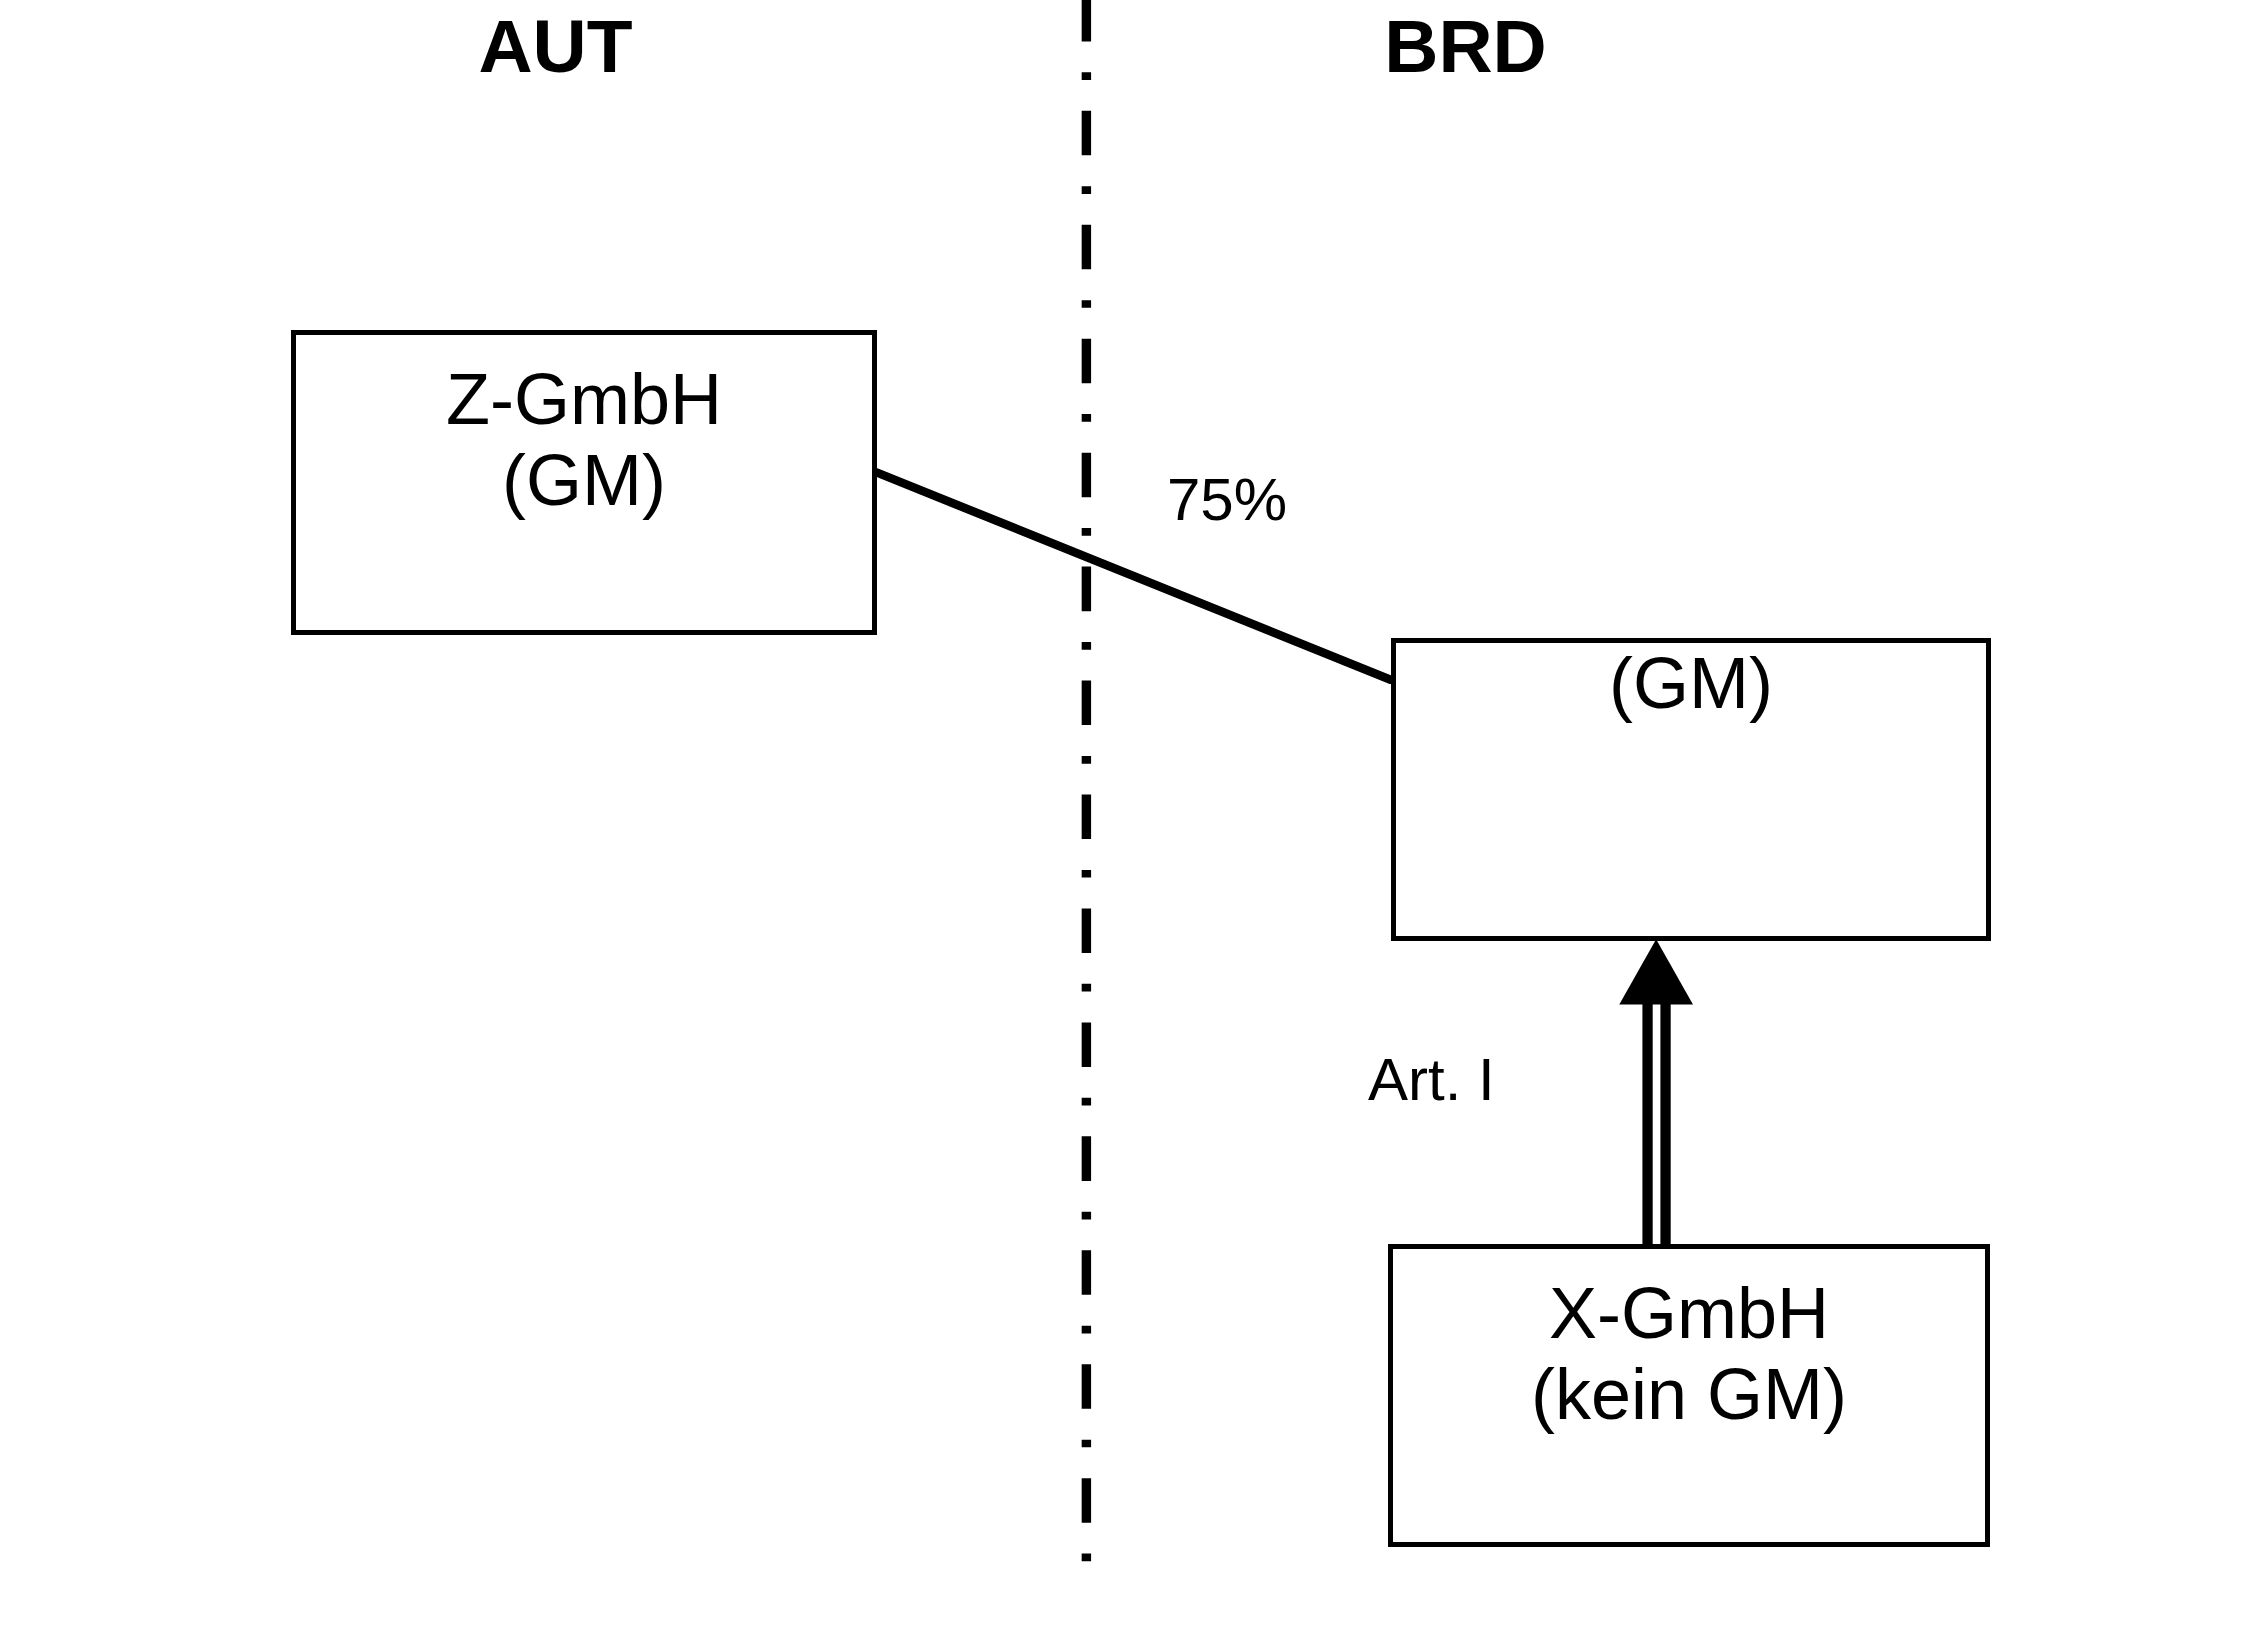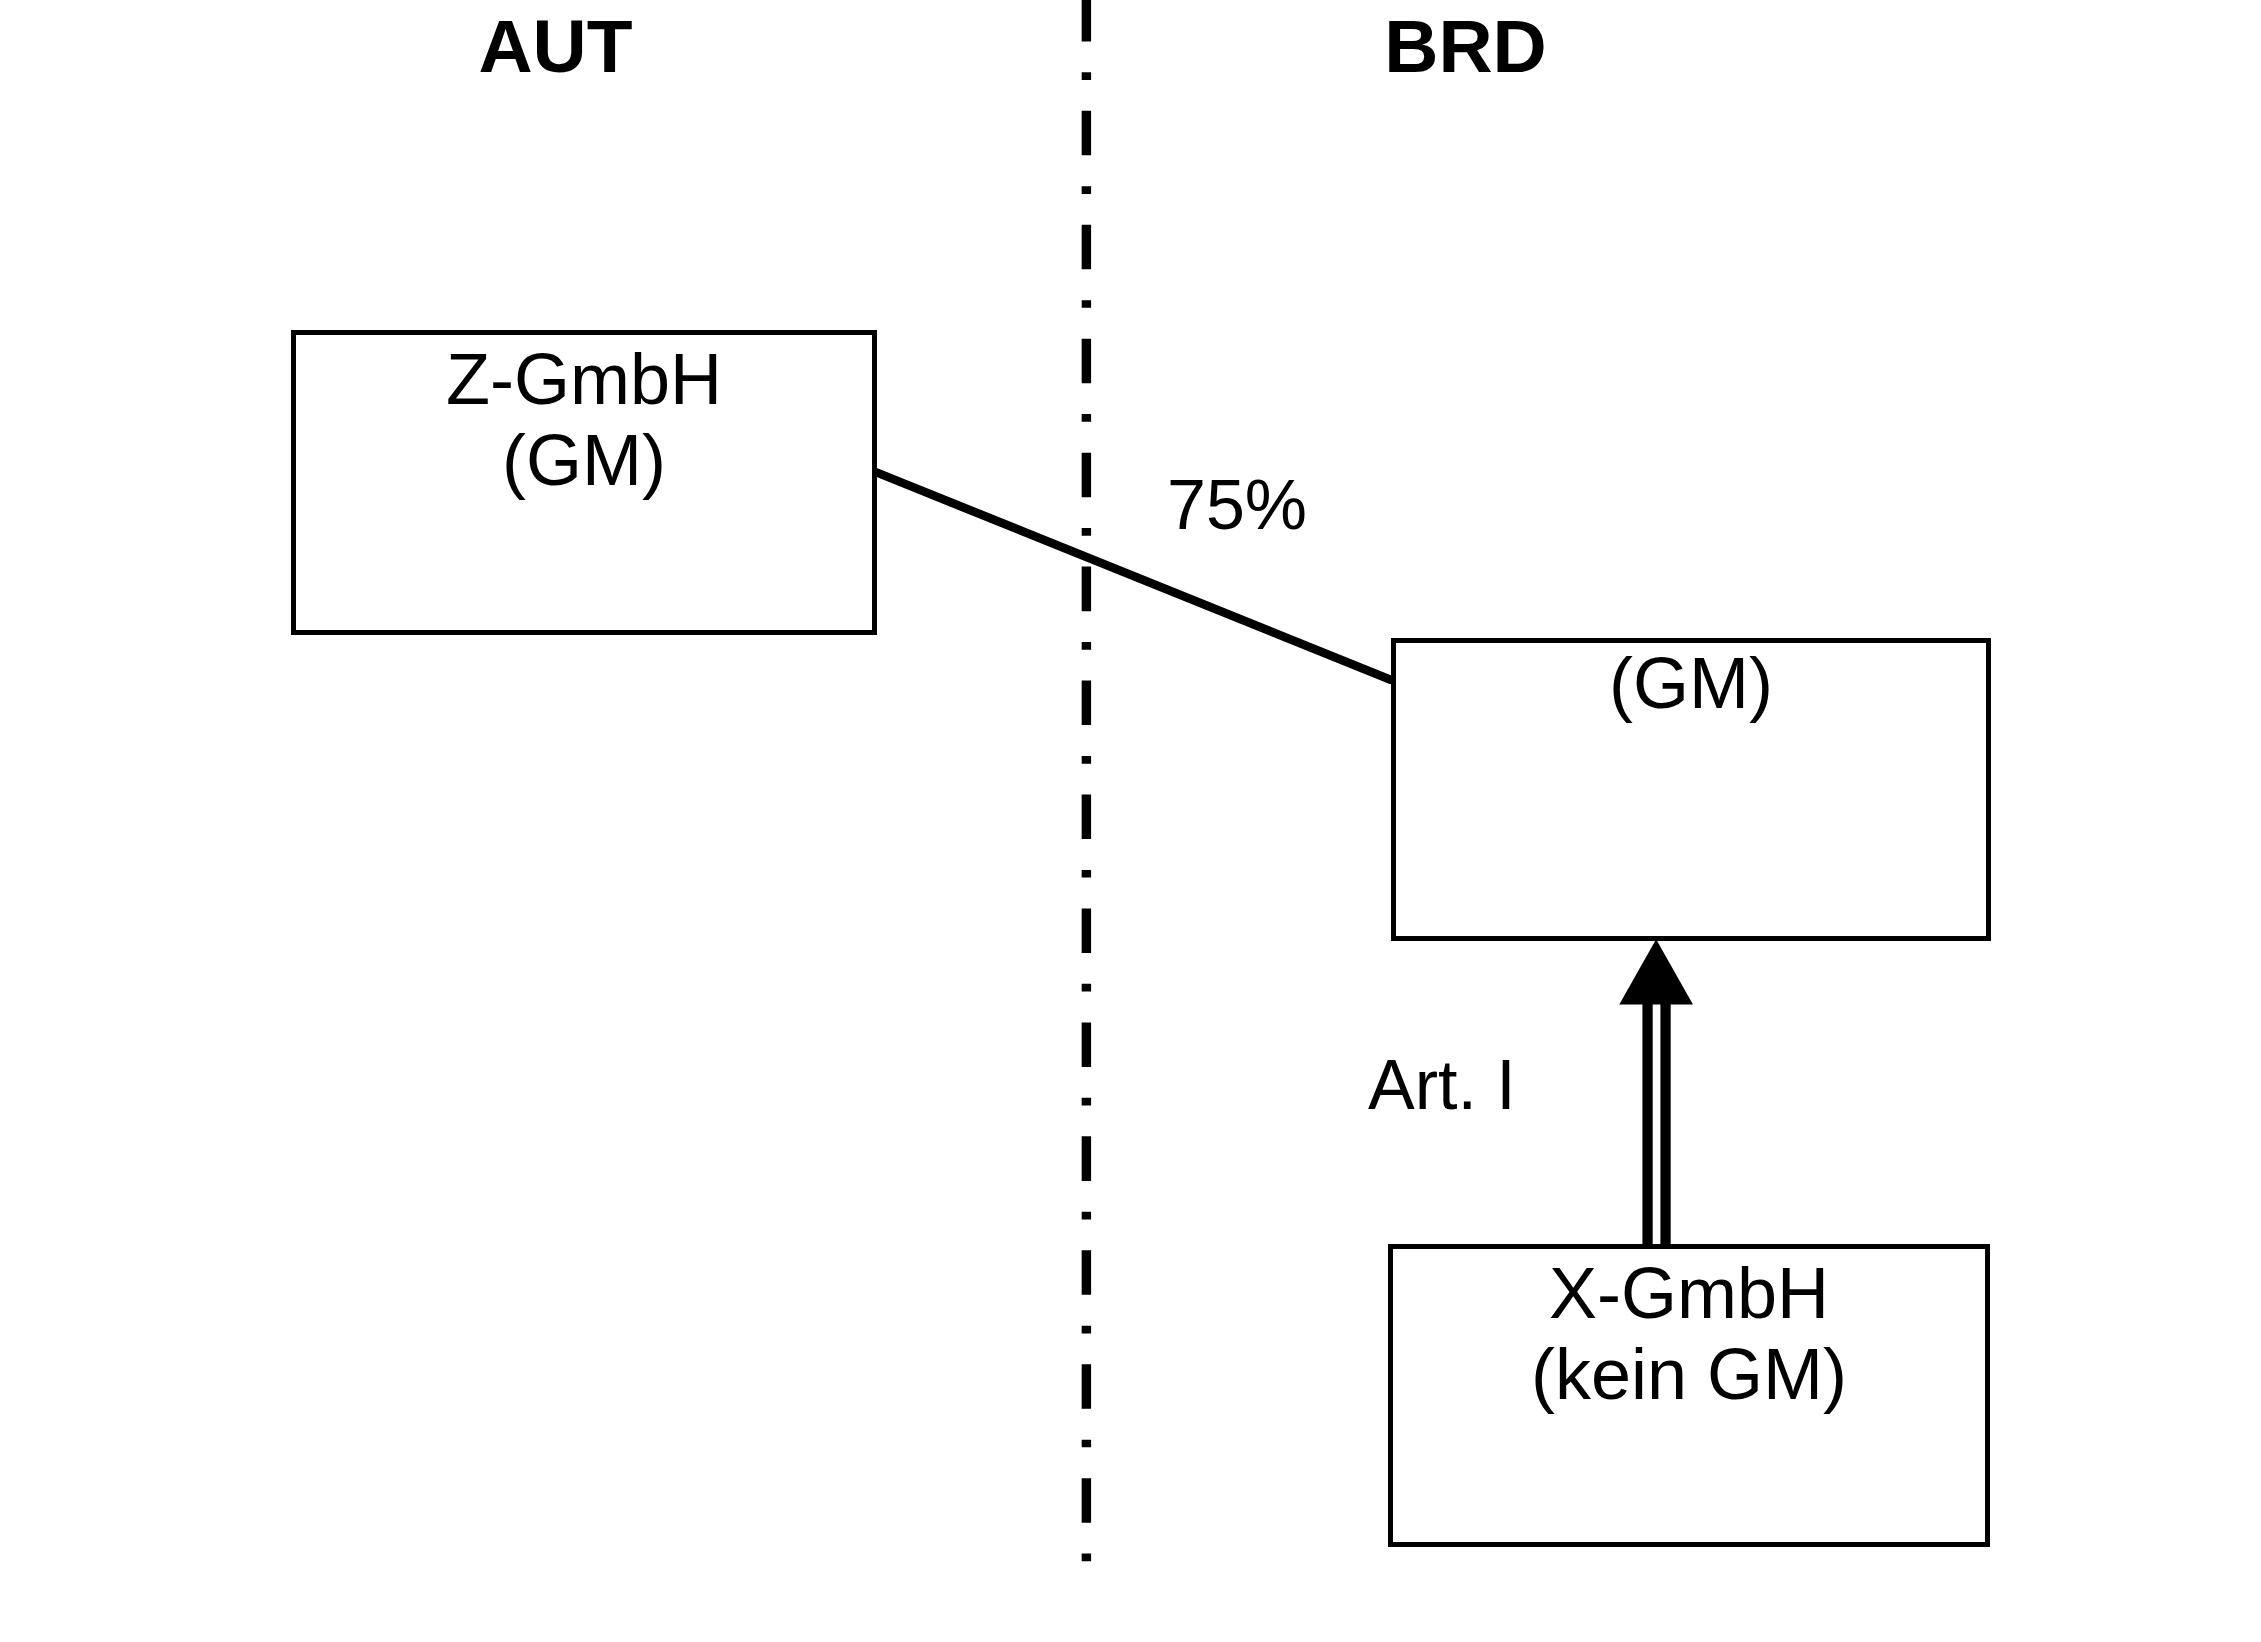--- a/index.html
+++ b/index.html
@@ -37,37 +37,37 @@
     text-align: center;
   }
   .entity-box .line1,
   .entity-box .line2 {
     display: block;
     font-size: 72px;
     line-height: 1.12;
     white-space: nowrap;
     color: #000000;
   }
-  .entity-box .line1 { padding-top: 4px; }
+  .entity-box .line1 { padding-top: 24px; }
 
   #box-z { left: 291px; top: 330px; width: 586px; height: 305px; }
   #box-y { left: 1391px; top: 638px; width: 600px; height: 303px; }
   #box-x { left: 1388px; top: 1244px; width: 602px; height: 303px; }
 
   #divider-layer, #connector-layer {
     position: absolute;
     left: 0; top: 0;
     width: 2261px;
     height: 1643px;
     pointer-events: none;
   }
 
   .edge-label {
     position: absolute;
-    font-size: 70px;
+    font-size: 60px;
     line-height: 1;
     white-space: nowrap;
     color: #000000;
   }
   #label-75 { left: 1167px; top: 470px; }
   #label-art { left: 1368px; top: 1050px; }
 </style>
 </head>
 <body>
 

